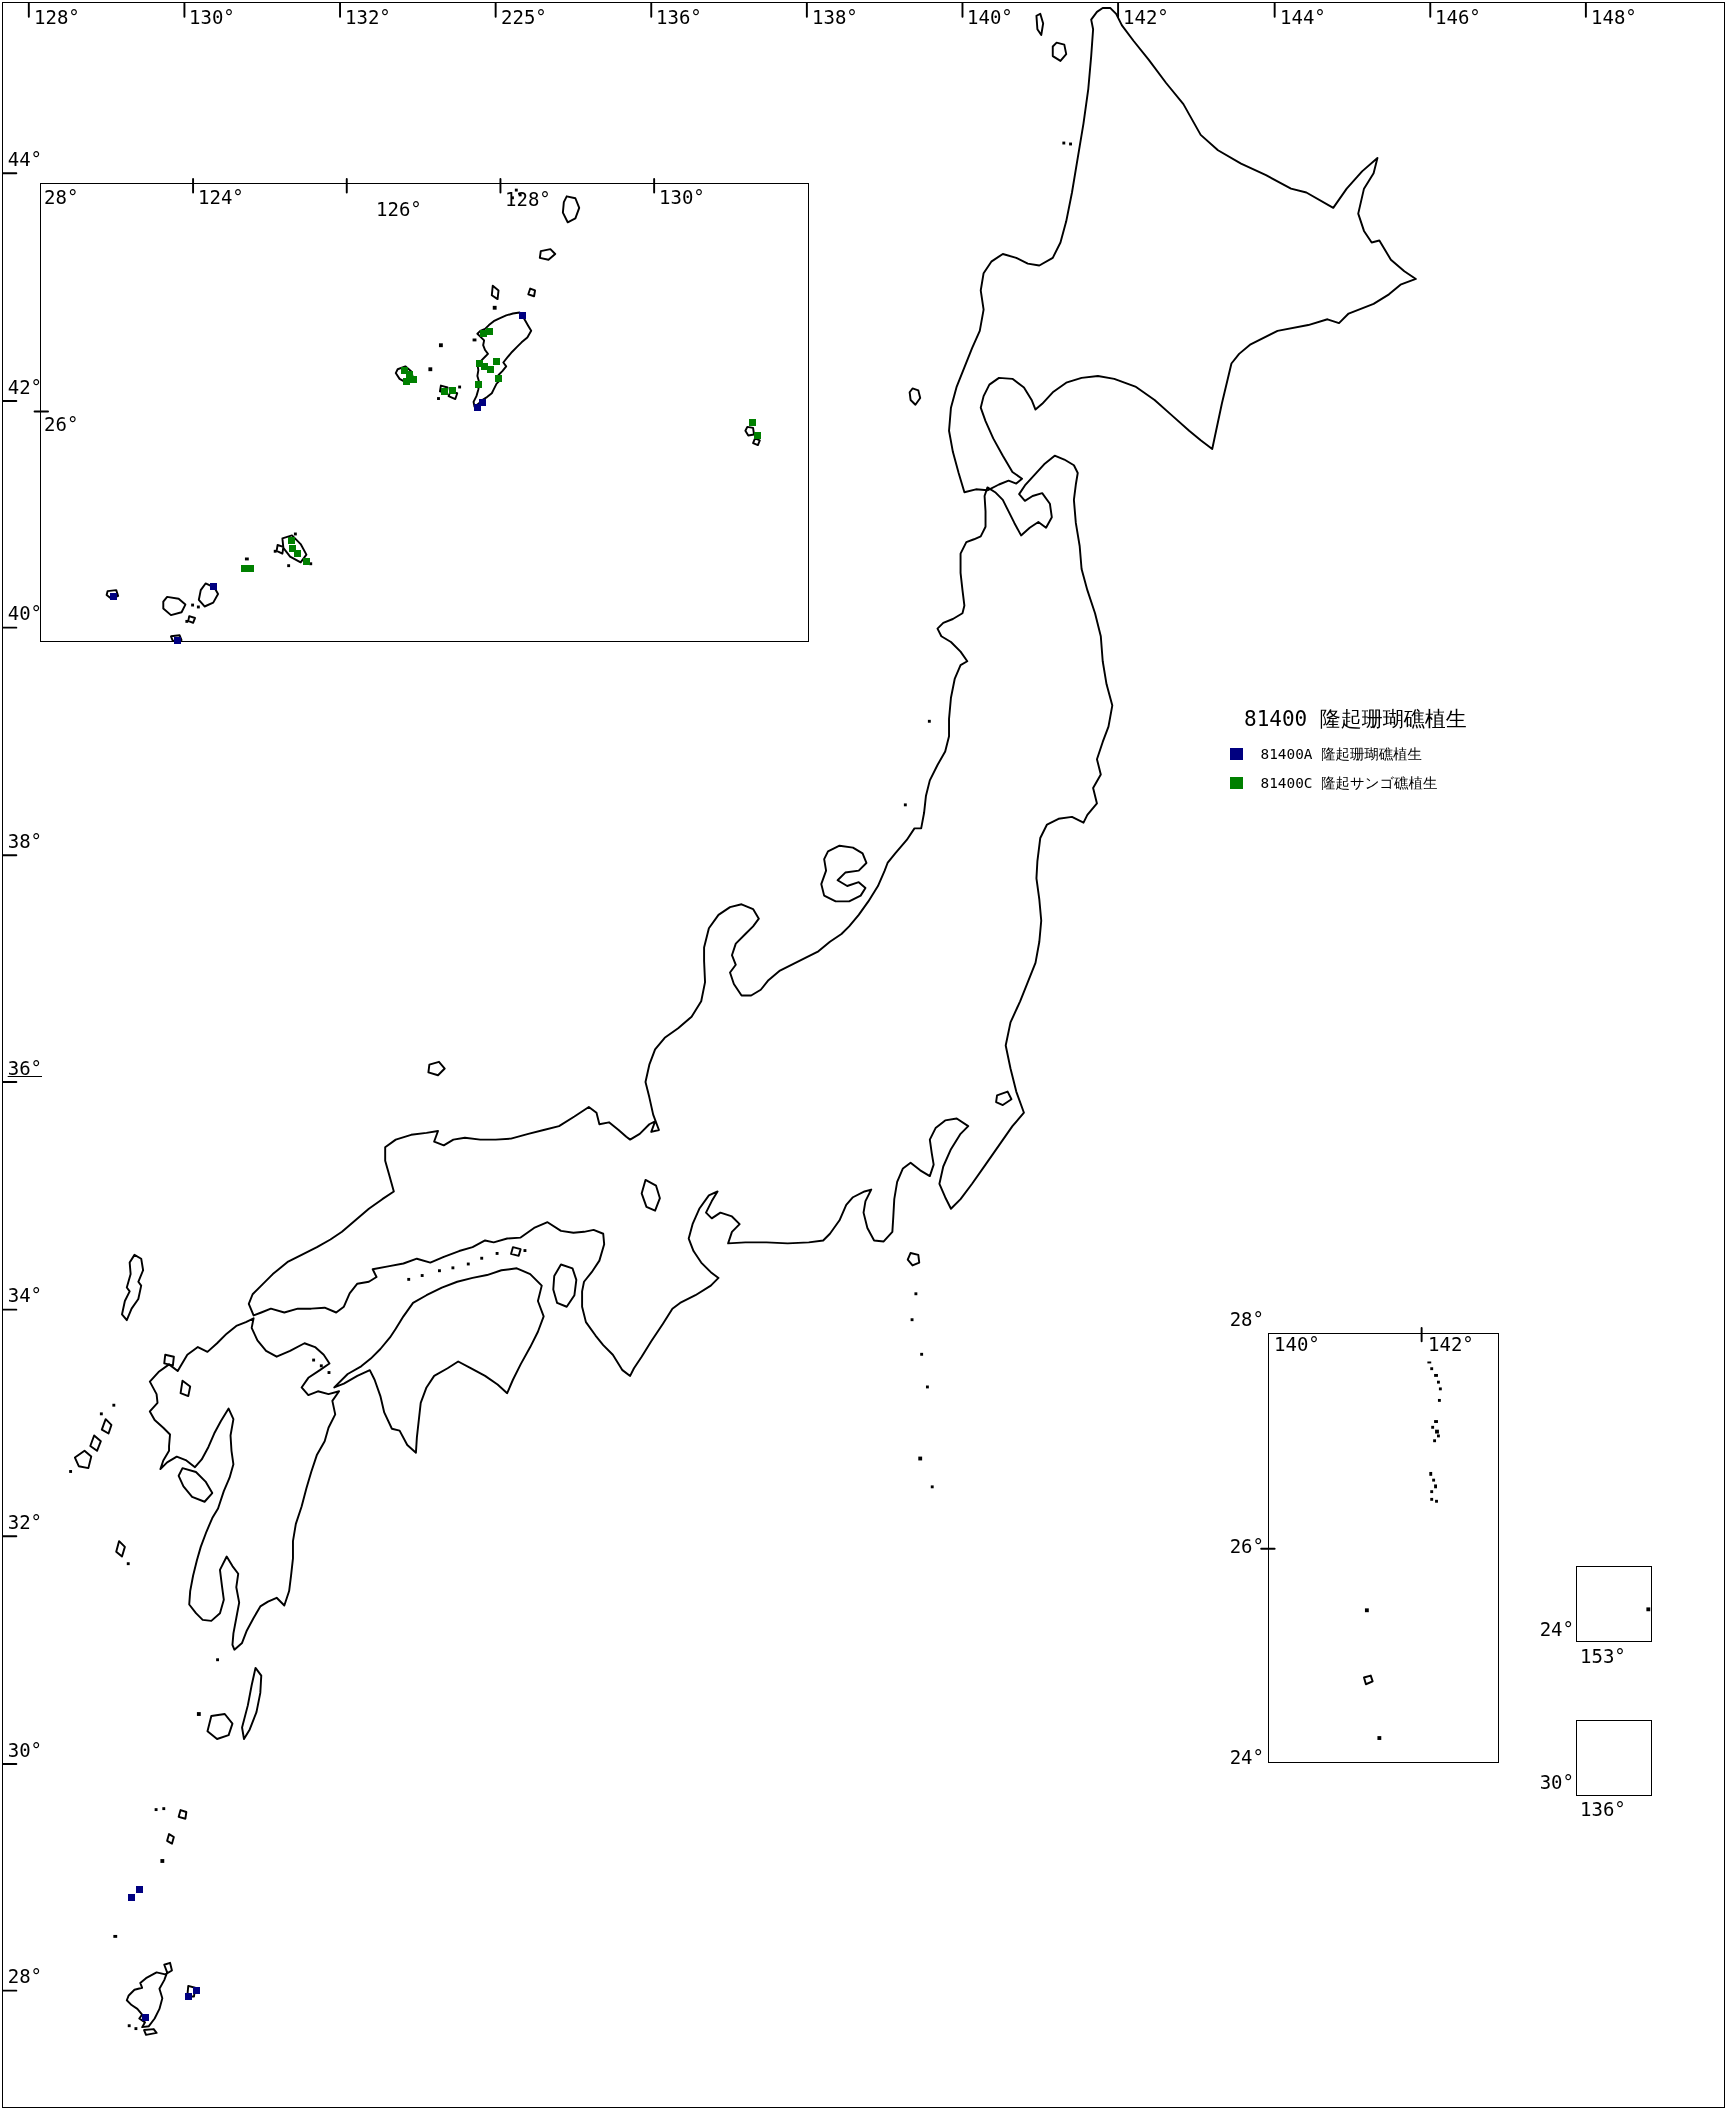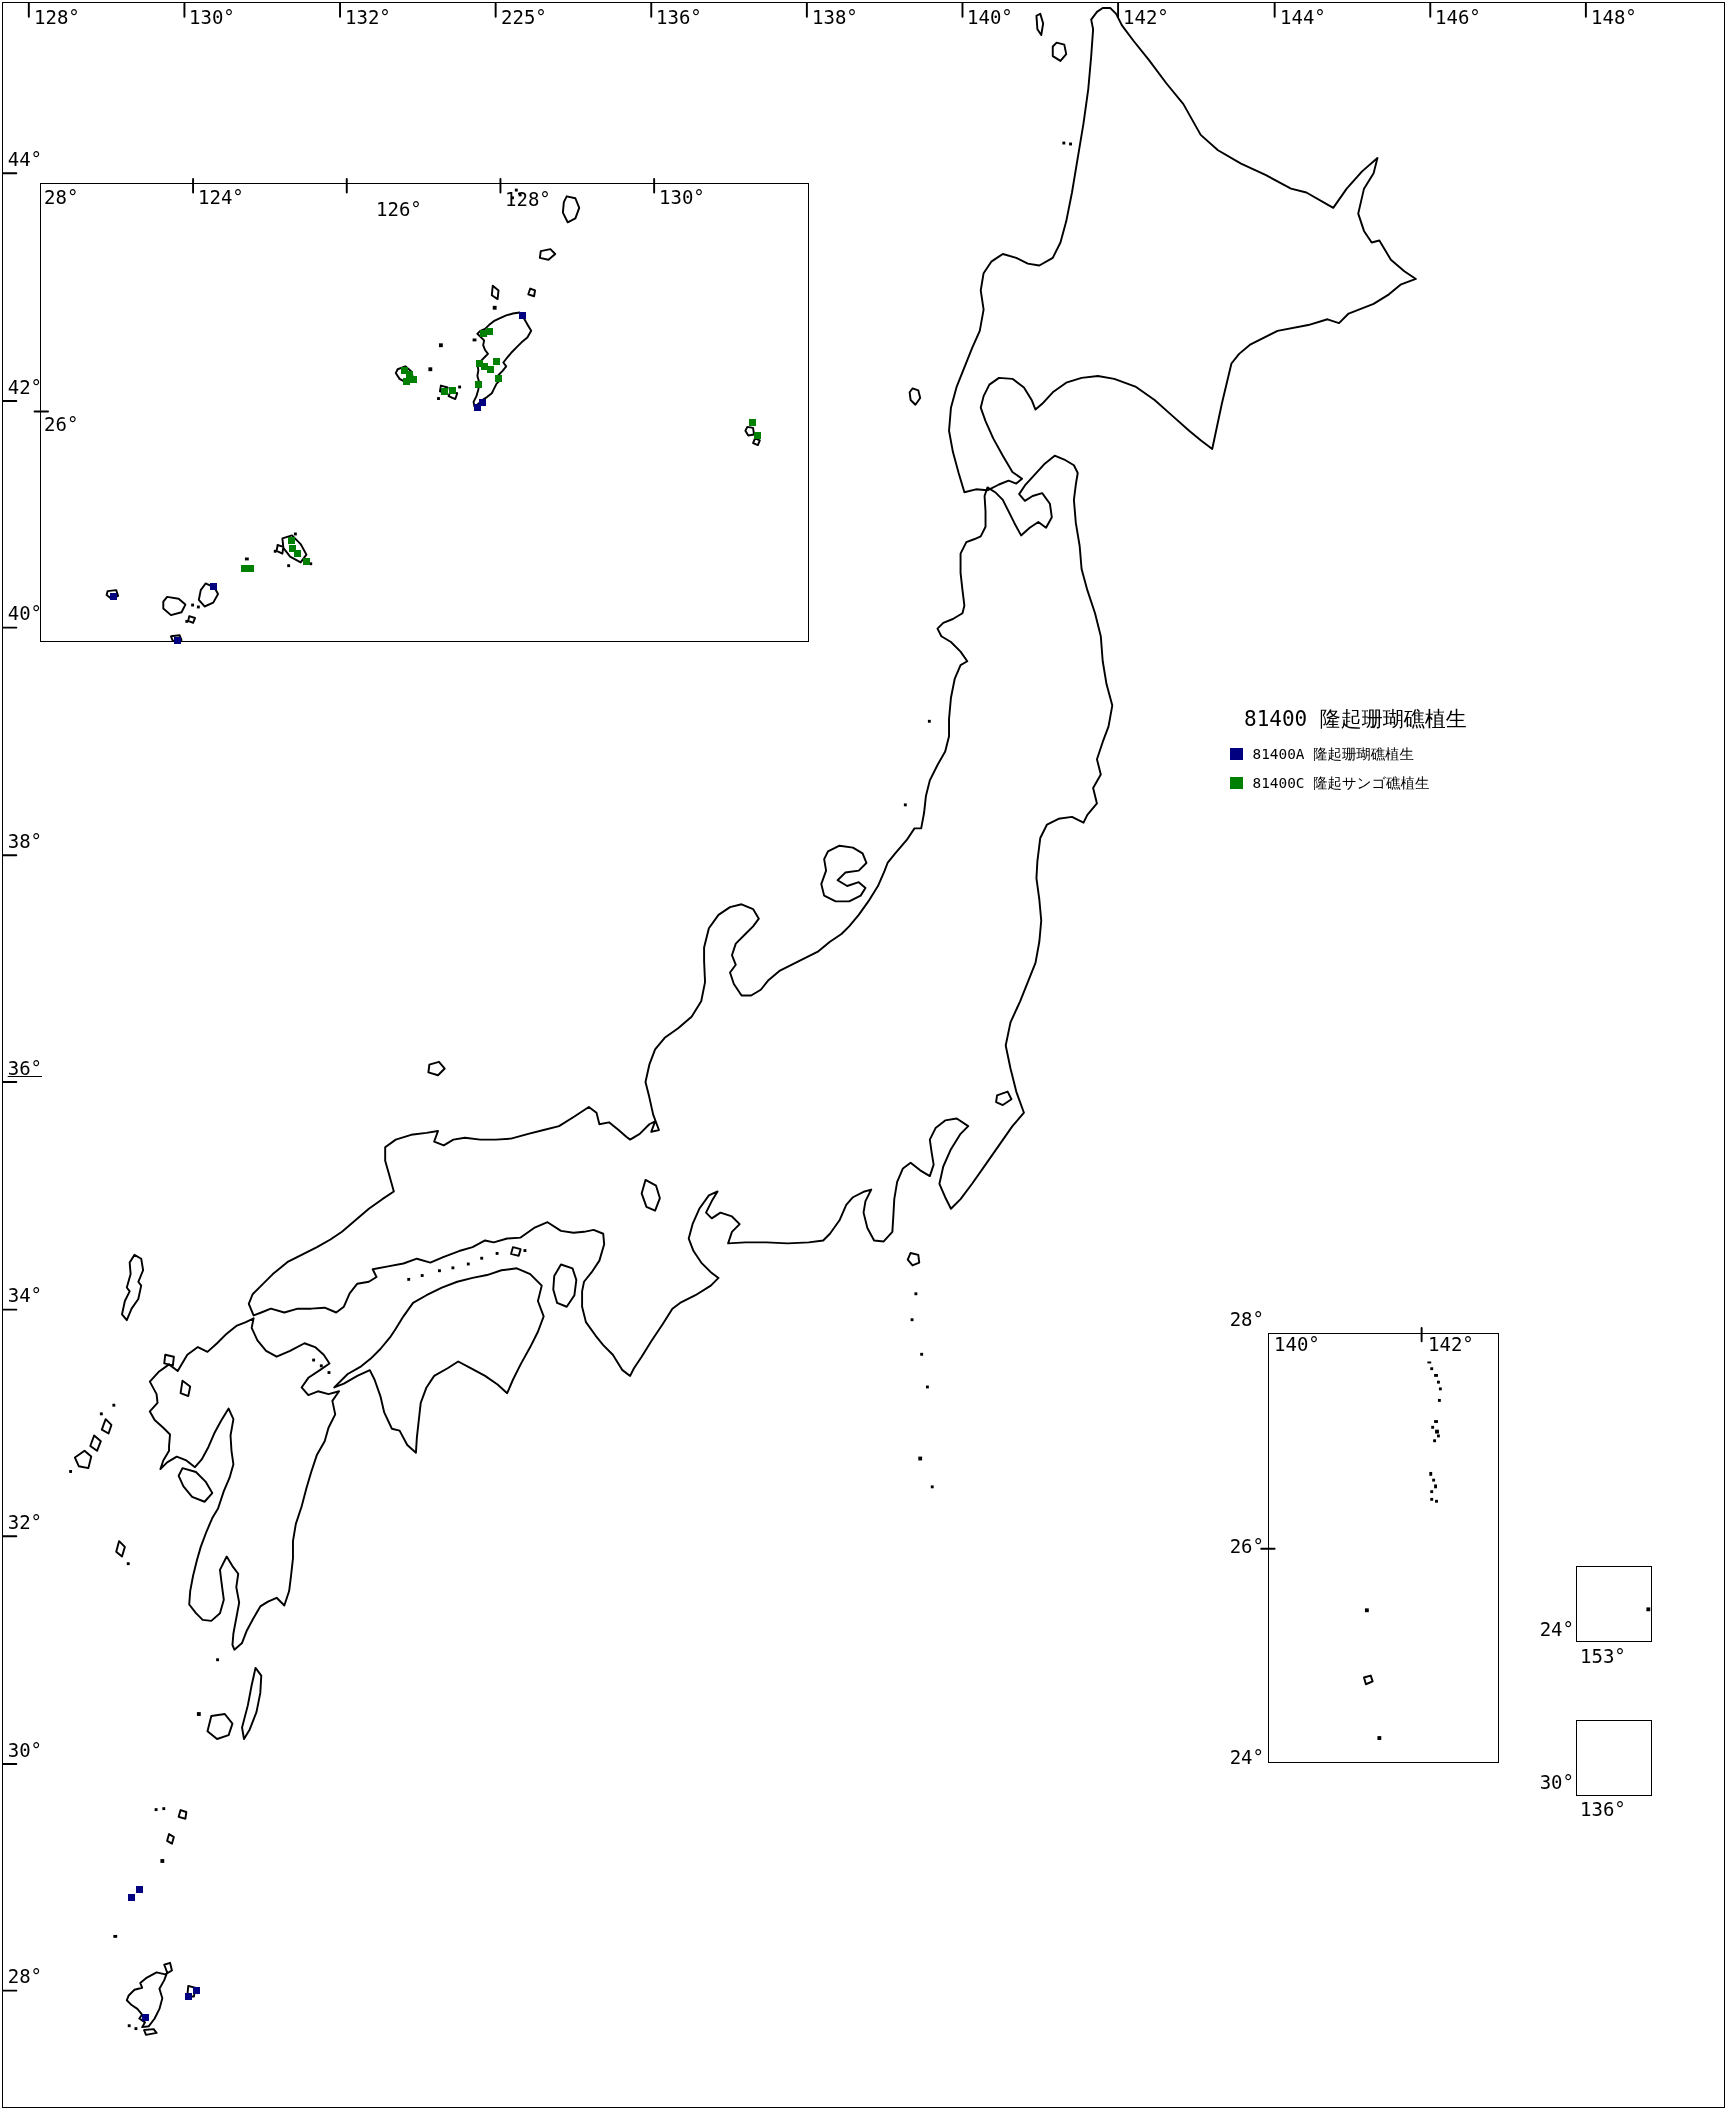--- a/index.html
+++ b/index.html
@@ -3,21 +3,21 @@
 <meta charset="utf-8">
 <style>
   html,body{margin:0;padding:0;background:#fff;}
   #root{position:relative;width:1729px;height:2114px;background:#fff;overflow:hidden;
         font-family:"DejaVu Sans Mono","Liberation Mono",monospace;color:#000;}
   .frame{position:absolute;border:1.9px solid #000;background:transparent;box-sizing:border-box;}
   #coast-svg{position:absolute;left:0;top:0;}
   .axis-label{position:absolute;font-size:19px;line-height:19px;white-space:nowrap;}
   .marker{position:absolute;width:6.7px;height:6.7px;}
   .legend-title{position:absolute;font-size:21px;line-height:16.3px;white-space:nowrap;}
-  .legend-row{position:absolute;display:flex;align-items:center;gap:10px;}
+  .legend-row{position:absolute;display:flex;align-items:center;gap:18px;}
   .legend-swatch{width:12.5px;height:12.5px;display:inline-block;}
   .legend-label{font-size:14.4px;line-height:14.4px;white-space:nowrap;}
 </style>
 </head>
 <body>
 
 <div id="root">
 
   <div class="frame" style="left:1.9px;top:1.9px;width:1723px;height:2106px;"></div>
   <div class="frame" style="left:40px;top:183px;width:769px;height:459px;"></div>

